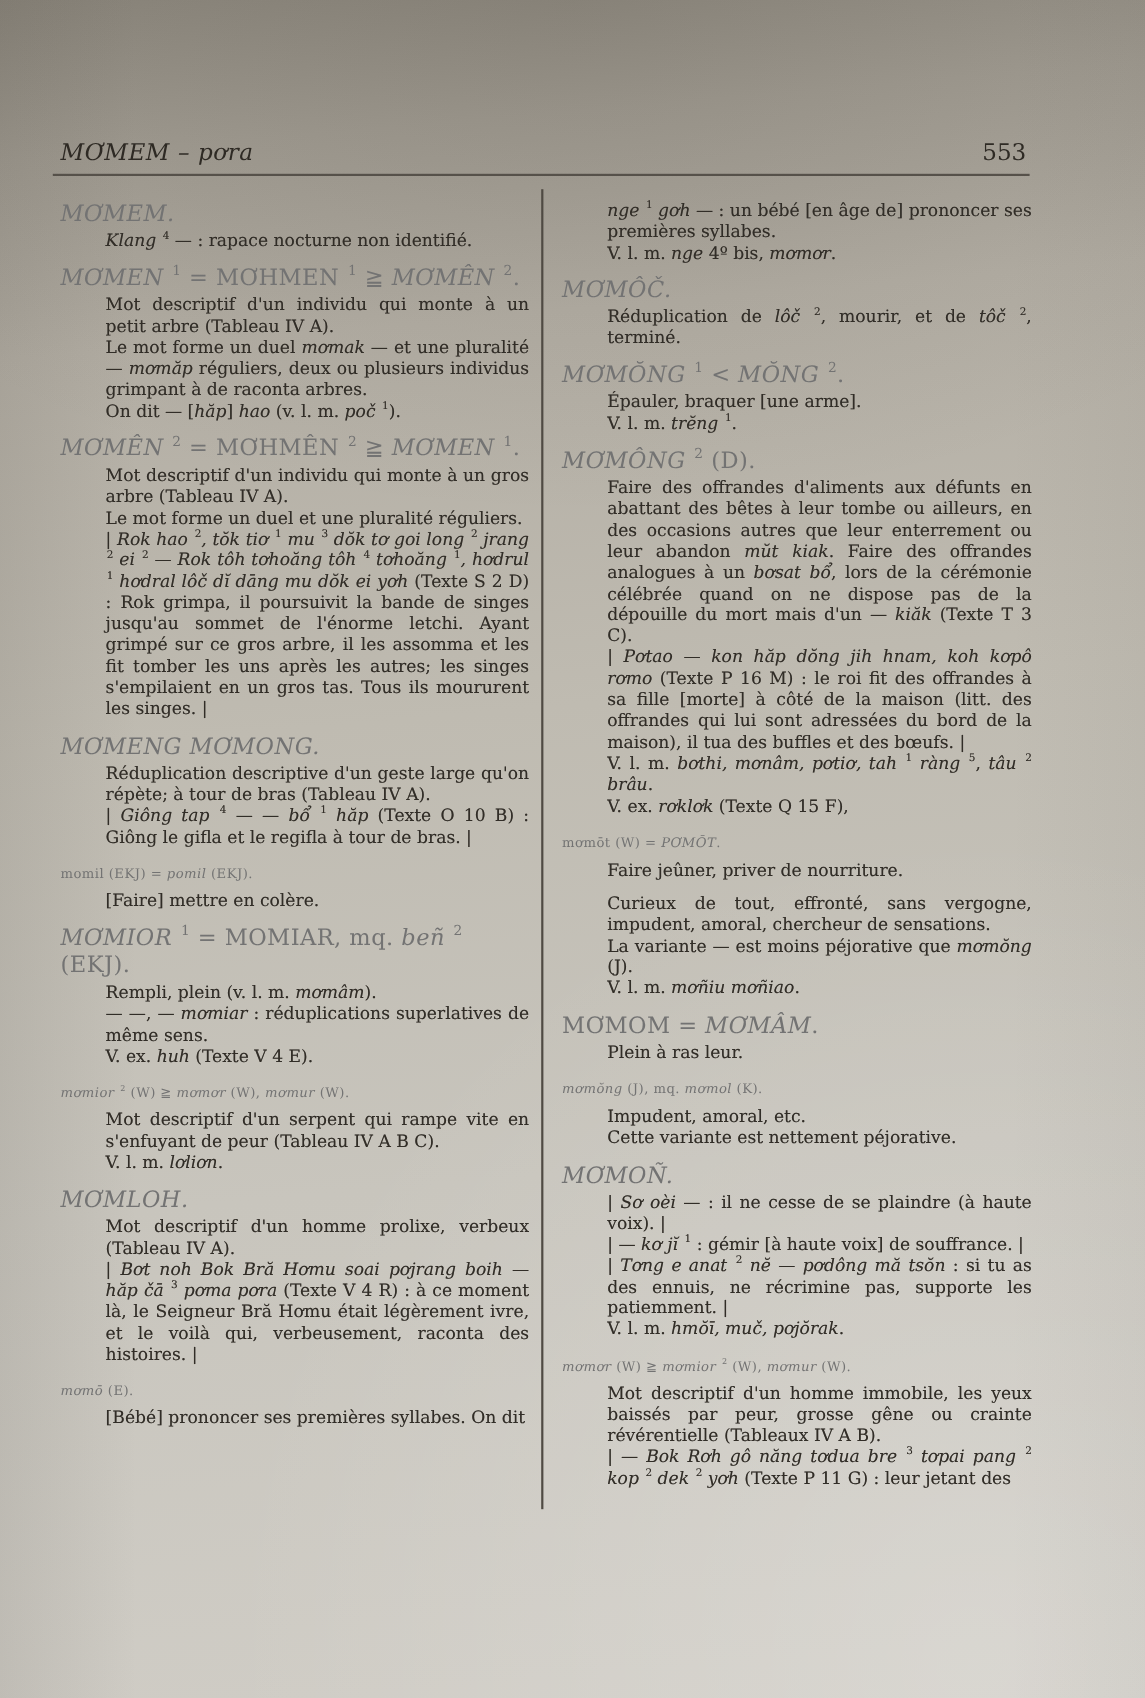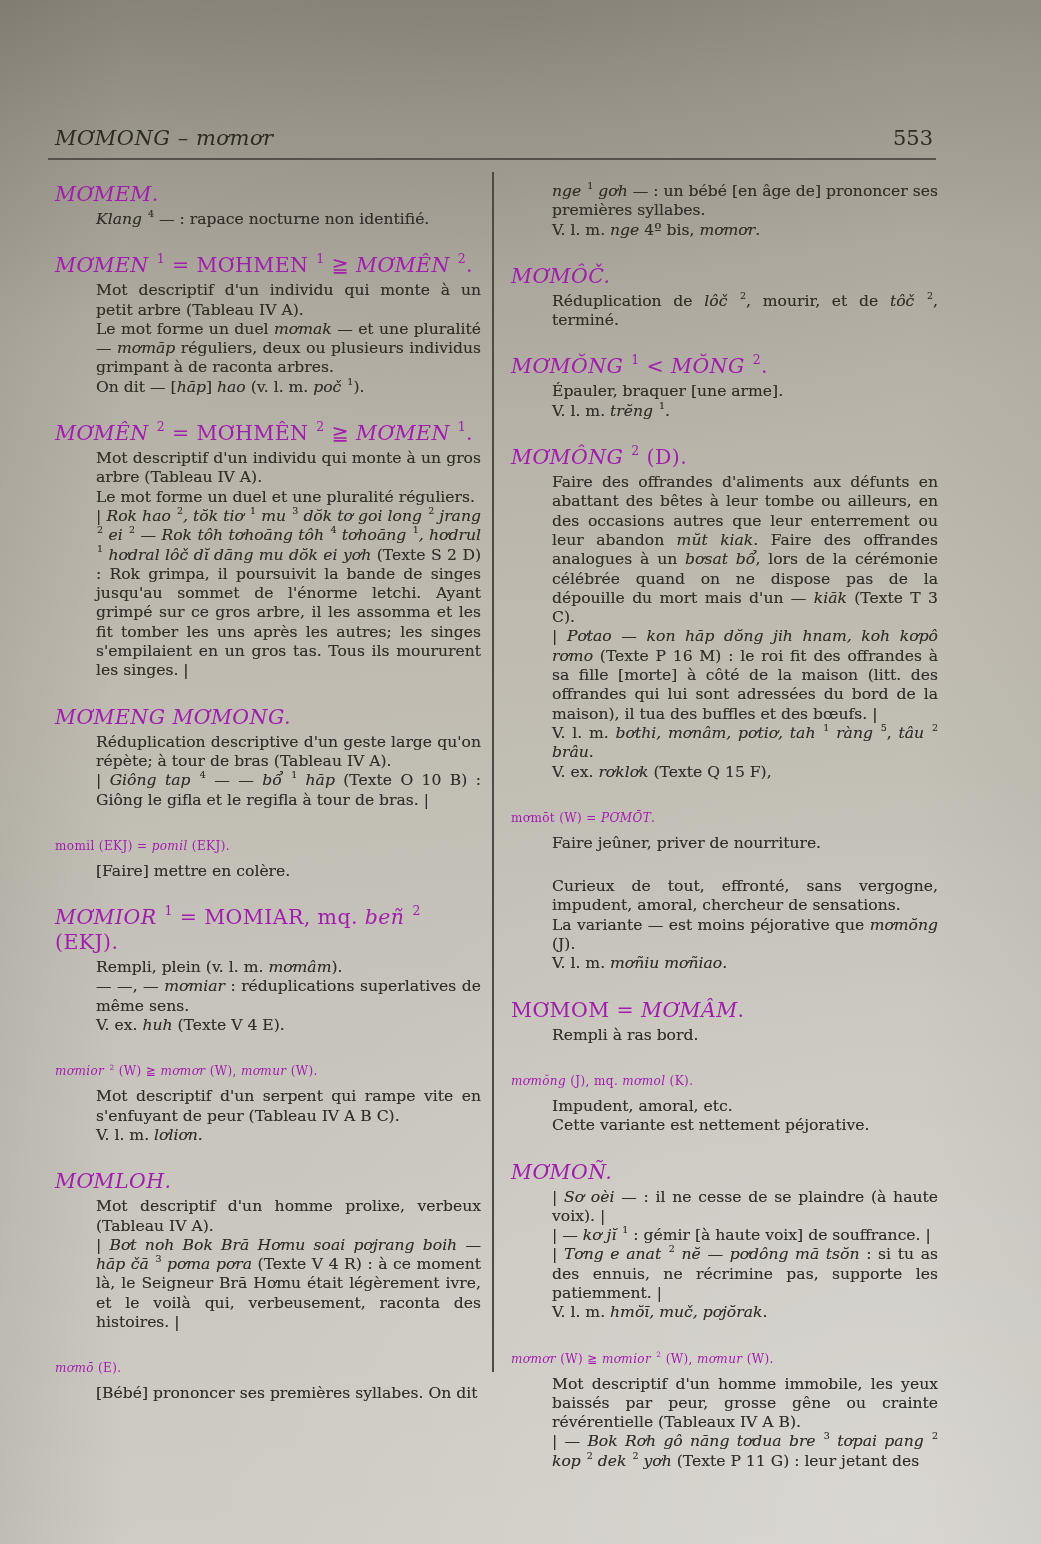--- a/index.html
+++ b/index.html
@@ -19,36 +19,36 @@
   }
   .hdr{position:absolute;top:126px;left:55px;right:108px;height:30px;}
   .hdr-title{font-style:italic;font-size:21px;letter-spacing:0.5px;color:#2e2a24;}
   .hdr-page{position:absolute;right:0;top:0;font-size:21px;color:#2e2a24;}
   .hdr-rule{position:absolute;top:158px;left:48px;width:888px;height:2px;background:#56514a;}
   .cols{position:absolute;top:182px;left:0;width:1041px;}
   .divider{position:absolute;left:492px;top:-10px;width:2px;height:1200px;background:#4f4a43;}
   .col{position:absolute;top:0;}
   .col-left{left:55px;width:426px;}
   .col-right{left:511px;width:427px;}
-  .entry{margin-top:24px;}
+  .entry{margin-top:11px;}
   .entry:first-child{margin-top:0;}
-  .head{font-size:20.5px;line-height:25px;margin:0 0 3px 0;letter-spacing:0.4px;color:#a21caf;}
+  .head{font-size:20.5px;line-height:25px;margin:0 0 3px 0;letter-spacing:0.4px;color:#737373;}
   .head.low{font-size:12px;}
   .para{font-size:15.6px;line-height:19.3px;text-align:justify;padding-left:41px;margin:0;
         text-shadow:0 0 0.5px rgba(49,45,39,0.45);}
   .it{font-style:italic;}
   sup{font-size:61%;line-height:0;position:relative;top:-0.1em;margin-left:1px;}
 </style>
 </head>
 <body>
 
 <div class="vignette"></div>
 
 <div class="hdr">
-  <span class="hdr-title">MƠMONG – mơmơr</span>
+  <span class="hdr-title">MƠMEM – pơra</span>
   <span class="hdr-page">553</span>
 </div>
 <div class="hdr-rule"></div>
 
 <div class="cols">
   <div class="divider"></div>
   <div class="col col-left" id="col-left">
       <div class="entry">
         <div class="head"><span class="it">MƠMEM.</span></div>
         <p class="para"><span class="it">Klang</span><span> </span><sup>4</sup><span> — : rapace nocturne non identifié.</span></p>
@@ -120,21 +120,21 @@
         <div class="head low"><span>mơmōt (W) = </span><span class="it">PƠMŌT</span><span>.</span></div>
         <p class="para"><span>Faire jeûner, priver de nourriture.</span></p>
       </div>
       <div class="entry">
         <p class="para"><span>Curieux de tout, effronté, sans vergogne, impudent, amoral, chercheur de sensations.</span></p>
         <p class="para"><span>La variante — est moins péjorative que </span><span class="it">mơmŏng</span><span> (J).</span></p>
         <p class="para"><span>V. l. m. </span><span class="it">mơñiu mơñiao</span><span>.</span></p>
       </div>
       <div class="entry">
         <div class="head"><span>MƠMOM = </span><span class="it">MƠMÂM</span><span>.</span></div>
-        <p class="para"><span>Rempli à ras bord.</span></p>
+        <p class="para"><span>Plein à ras leur.</span></p>
       </div>
       <div class="entry">
         <div class="head low"><span class="it">mơmŏng</span><span> (J), mq. </span><span class="it">mơmol</span><span> (K).</span></div>
         <p class="para"><span>Impudent, amoral, etc.</span></p>
         <p class="para"><span>Cette variante est nettement péjorative.</span></p>
       </div>
       <div class="entry">
         <div class="head"><span class="it">MƠMOÑ.</span></div>
         <p class="para"><span>| </span><span class="it">Sơ oèi</span><span> — : il ne cesse de se plaindre (à haute voix). |</span></p>
         <p class="para"><span>| — </span><span class="it">kơ jĭ</span><span> </span><sup>1</sup><span> : gémir [à haute voix] de souffrance. |</span></p>

